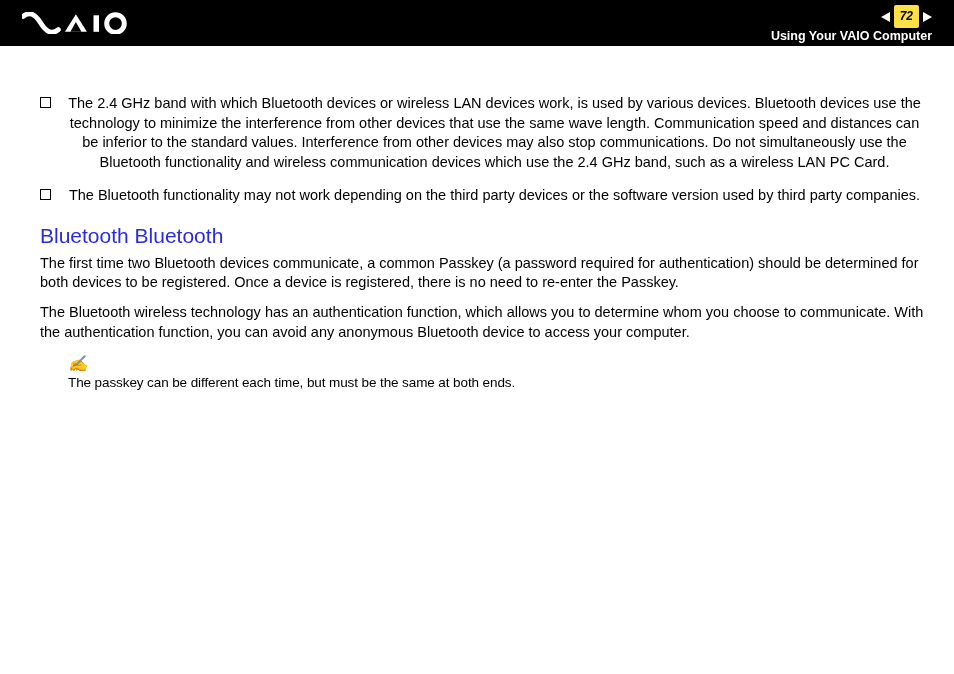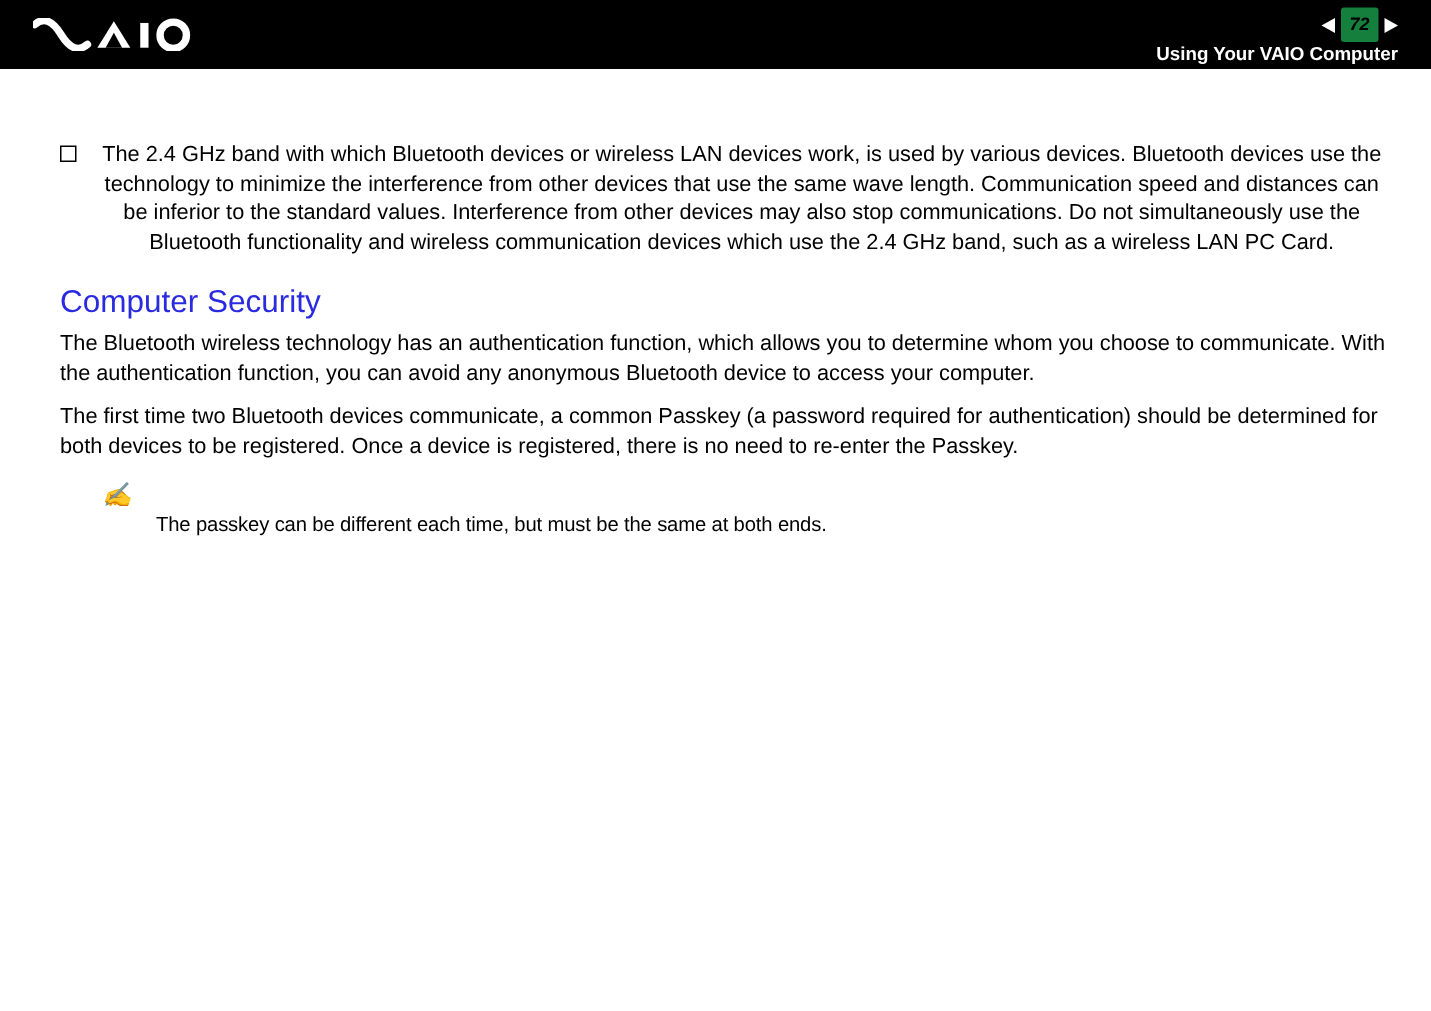--- a/index.html
+++ b/index.html
@@ -35,21 +35,21 @@
     font-size: 12px;
   }
   .nav-row .tri {
     width: 0; height: 0;
     border-top: 5px solid transparent;
     border-bottom: 5px solid transparent;
   }
   .tri-left { border-right: 9px solid #fff; }
   .tri-right { border-left: 9px solid #fff; }
   .page-num {
-    background: #15803d;
+    background: #fde047;
     color: #000;
     padding: 4px 6px;
     border-radius: 2px;
     line-height: 15px;
     font-weight: bold;
     font-size: 12px;
   }
   .header-title {
     font-weight: bold;
     font-size: 12.5px;
@@ -104,21 +104,20 @@
     margin-bottom: 2px;
     font-style: italic;
   }
   .note-text {
     font-family: "Helvetica Neue", Arial, sans-serif;
     font-size: 13.5px;
     font-stretch: condensed;
     letter-spacing: -0.1px;
     line-height: 1.3;
     margin-bottom: 14px;
-    margin-left: 36px;
   }
 </style>
 </head>
 <body>
 
 <div class="page">
 
   <div class="header">
     <div class="logo">
       <svg viewBox="0 0 220 40" fill="#fff">
@@ -143,26 +142,30 @@
     </div>
   </div>
 
   <div class="content">
 
     <ul class="bullet-list">
       <li>
         <span class="bullet-box"></span>
         <span class="bullet-text">The 2.4 GHz band with which Bluetooth devices or wireless LAN devices work, is used by various devices. Bluetooth devices use the technology to minimize the interference from other devices that use the same wave length. Communication speed and distances can be inferior to the standard values. Interference from other devices may also stop communications. Do not simultaneously use the Bluetooth functionality and wireless communication devices which use the 2.4 GHz band, such as a wireless LAN PC Card.</span>
       </li>
+      <li>
+        <span class="bullet-box"></span>
+        <span class="bullet-text">The Bluetooth functionality may not work depending on the third party devices or the software version used by third party companies.</span>
+      </li>
     </ul>
 
-    <h2 class="section-heading">Computer Security</h2>
+    <h2 class="section-heading">Bluetooth Bluetooth</h2>
 
+    <p class="para">The first time two Bluetooth devices communicate, a common Passkey (a password required for authentication) should be determined for both devices to be registered. Once a device is registered, there is no need to re-enter the Passkey.</p>
     <p class="para">The Bluetooth wireless technology has an authentication function, which allows you to determine whom you choose to communicate. With the authentication function, you can avoid any anonymous Bluetooth device to access your computer.</p>
-    <p class="para">The first time two Bluetooth devices communicate, a common Passkey (a password required for authentication) should be determined for both devices to be registered. Once a device is registered, there is no need to re-enter the Passkey.</p>
 
     <div class="note-block">
       <div class="note-icon">✍</div>
       <div class="note-text">The passkey can be different each time, but must be the same at both ends.</div>
     </div>
 
   </div>
 
 </div>
 

